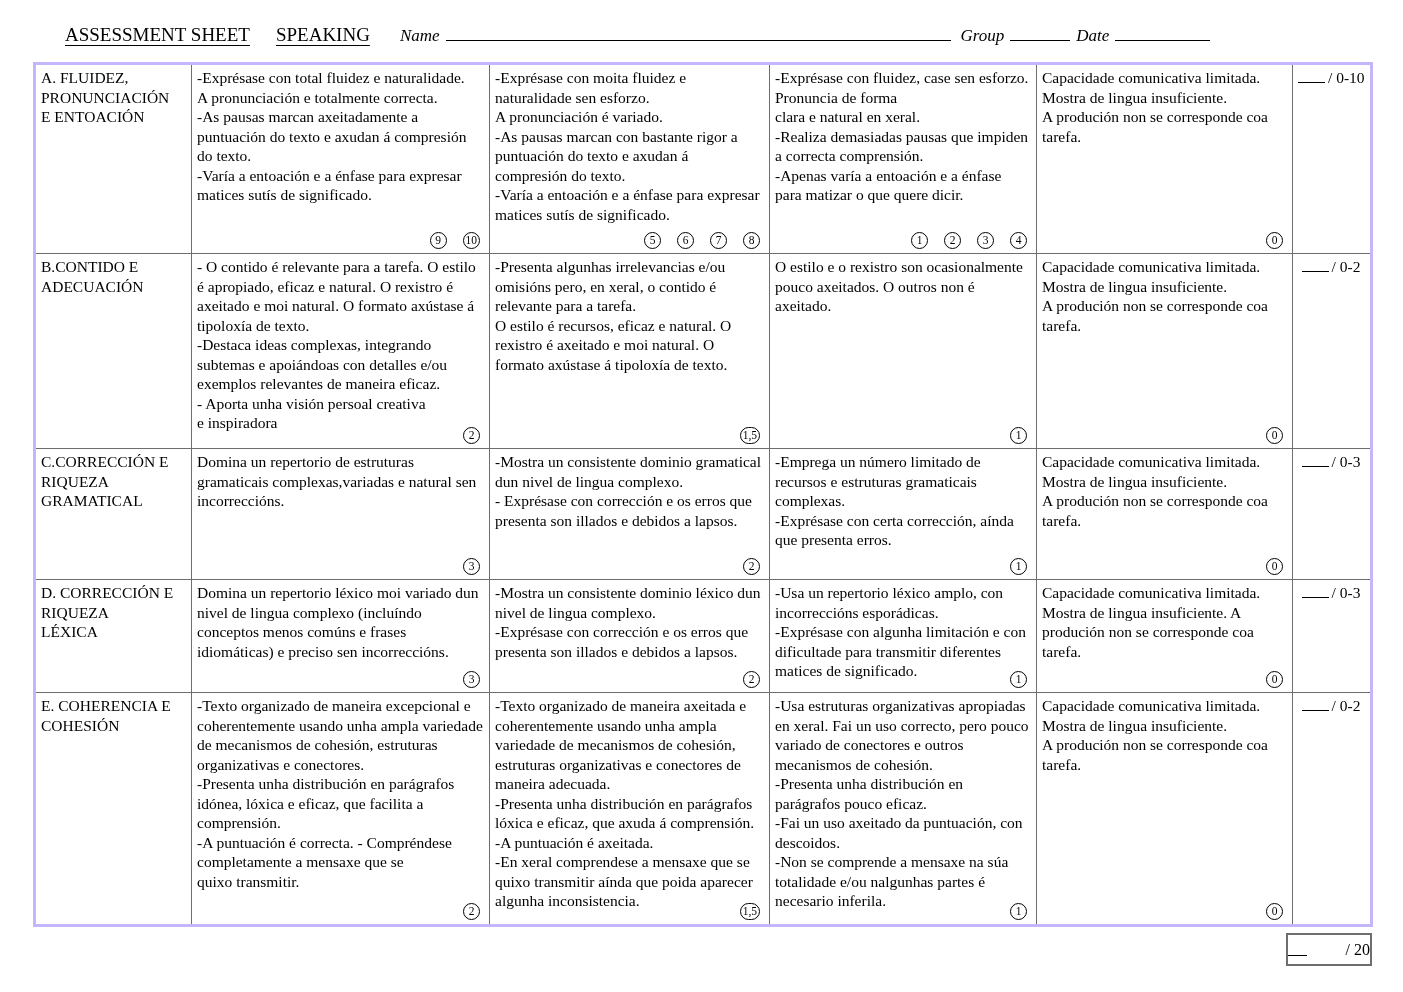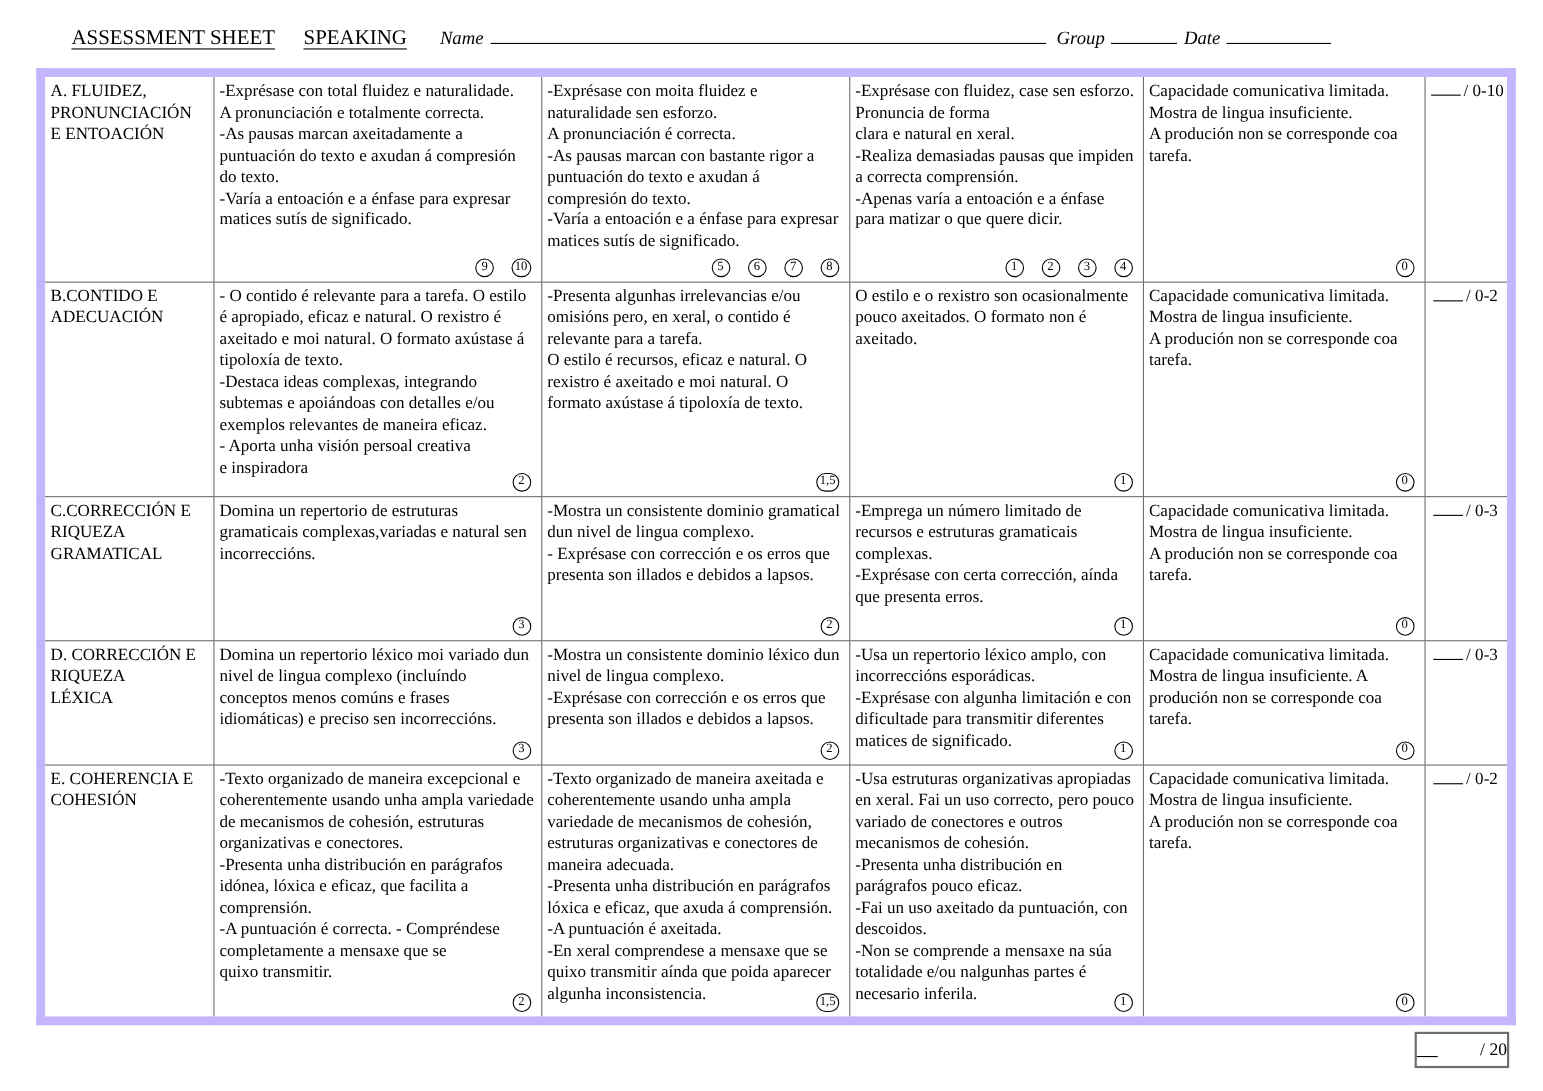--- a/index.html
+++ b/index.html
@@ -21,21 +21,21 @@
   .hlabel { margin-right:6px;font-style:italic; }
   .blankline { display:inline-block; border-bottom:1.2px solid #000; height:14px; }
   .name-blank  { width:505px; margin-right:10px; }
   .group-blank { width:60px;  margin-right:6px; }
   .date-blank  { width:95px; }
 
   
   table.rubric {
     margin:16px 0 0 33px; width:1337px;
     border-collapse:collapse; table-layout:fixed;
-    border:8px solid #c4b5fd;
+    border:3px solid #c4b5fd;
   }
   table.rubric td {
     border:1.5px solid #6e6e6e;
     vertical-align:top;
     padding:3px 6px 4px 5px;
     font-size:15.5px; line-height:1.26;
     position:relative;
     overflow:hidden;
   }
   td.crit  { white-space:pre-line; }
@@ -102,21 +102,21 @@
 A pronunciación e totalmente correcta.
 -As pausas marcan axeitadamente a puntuación do texto e axudan á compresión do texto.
 -Varía a entoación e a énfase para expresar matices sutís de significado.</div>
             <div class="scores">
               <span class="score-circle">9</span>
               <span class="score-circle">10</span>
             </div>
           </td>
           <td class="level">
             <div class="cell-text">-Exprésase con moita fluidez e naturalidade sen esforzo.
-A pronunciación é correcta.
+A pronunciación é variado.
 -As pausas marcan con bastante rigor a puntuación do texto e axudan á compresión do texto.
 -Varía a entoación e a énfase para expresar matices sutís de significado.</div>
             <div class="scores">
               <span class="score-circle">5</span>
               <span class="score-circle">6</span>
               <span class="score-circle">7</span>
               <span class="score-circle">8</span>
             </div>
           </td>
           <td class="level">
@@ -154,21 +154,21 @@
             </div>
           </td>
           <td class="level">
             <div class="cell-text">-Presenta algunhas irrelevancias e/ou omisións pero, en xeral, o contido é relevante para a tarefa.
 O estilo é recursos, eficaz e natural. O rexistro é axeitado e moi natural. O formato axústase á tipoloxía de texto.</div>
             <div class="scores">
               <span class="score-circle">1,5</span>
             </div>
           </td>
           <td class="level">
-            <div class="cell-text">O estilo e o rexistro son ocasionalmente pouco axeitados. O formato non é axeitado.</div>
+            <div class="cell-text">O estilo e o rexistro son ocasionalmente pouco axeitados. O outros non é axeitado.</div>
             <div class="scores">
               <span class="score-circle">1</span>
             </div>
           </td>
           <td class="level">
             <div class="cell-text">Capacidade comunicativa limitada.
 Mostra de lingua insuficiente.
 A produción non se corresponde coa tarefa.</div>
             <div class="scores">
               <span class="score-circle">0</span>

